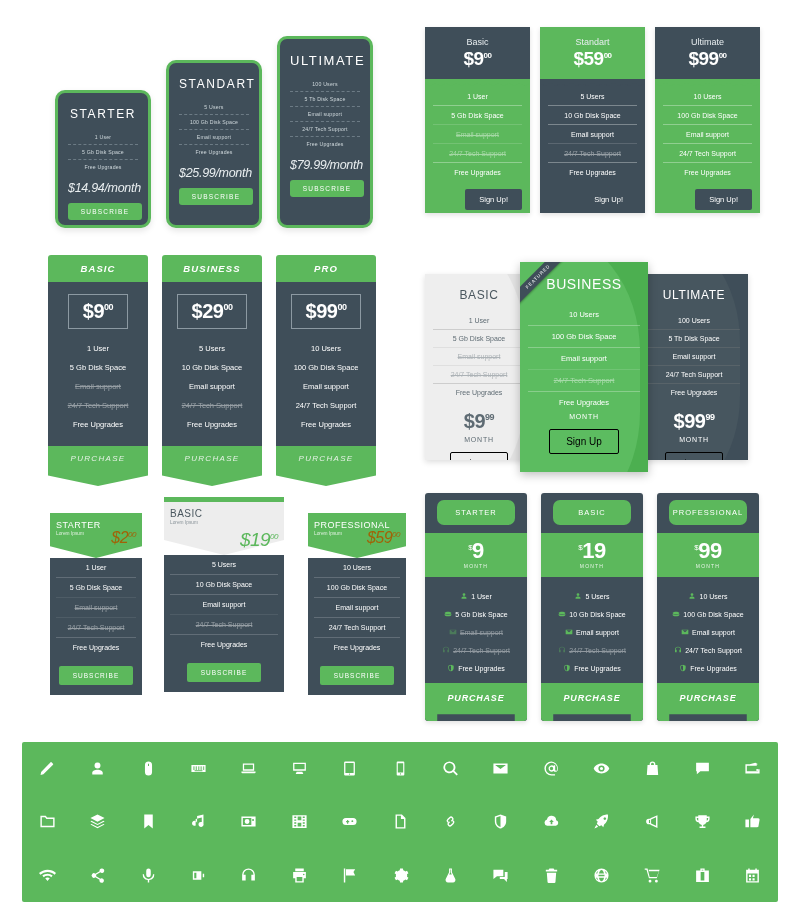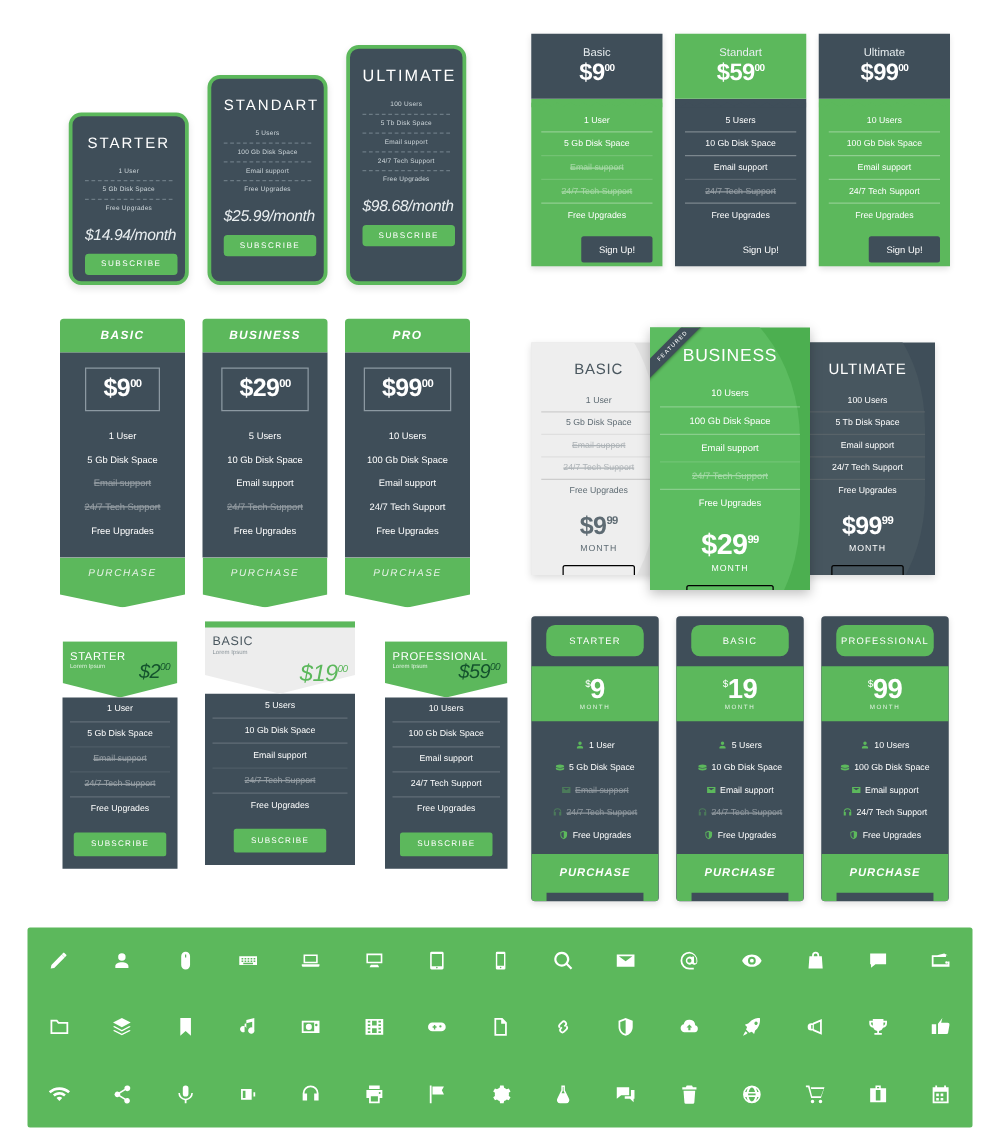--- a/index.html
+++ b/index.html
@@ -124,21 +124,21 @@
       clip-path: polygon(0 0, 100% 0, 100% 74%, 50% 100%, 0 74%); }
   .s5-card.c1 .s5-head { height:58px; }
   .s5-card.c1 .s5-head .bg { background:#ededed; }
   .s5-card.c1 .s5-topbar { position:absolute; left:0; right:0; top:0; height:5px; background:#5cb85c; z-index:3; }
   .s5-htxt { position:absolute; left:6px; top:7px; z-index:2; text-align:left; }
   .s5-card.c1 .s5-htxt { top:11px; }
   .s5-name { font-size:9px; letter-spacing:.5px; color:#fff; }
   .s5-sub { font-size:4.8px; color:rgba(255,255,255,.8); margin-top:1px; }
   .s5-card.c1 .s5-name { color:#4a575f; font-size:10px; }
   .s5-card.c1 .s5-sub { color:#8b959b; }
-  .s5-hprice { position:absolute; right:6px; top:16px; z-index:2; color:#14532d;
+  .s5-hprice { position:absolute; right:6px; top:16px; z-index:2; color:#a16207;
       font-size:16px; font-style:italic; font-weight:400; letter-spacing:-.5px; }
   .s5-card.c1 .s5-hprice { color:#5cb85c; font-size:19px; top:32px; }
   .s5-hprice sup { font-size:8px; top:-.65em; }
   .s5-body { background:#3f4e59; padding:0 6px 10px; text-align:center; }
   .s5-feat { color:#fff; font-size:7px; padding:6px 0; }
   .s5-feat + .s5-feat { border-top:1px solid rgba(255,255,255,.18); }
   .s5-btn { background:#5cb85c; border:none; color:#fff; border-radius:2px; font-family:inherit;
       font-size:6.5px; letter-spacing:1px; padding:6px 0; width:74px; margin:9px auto 0; display:block; }
 
   
@@ -195,21 +195,21 @@
         <div class="s1-price">$25.99/month</div>
         <button class="s1-btn">SUBSCRIBE</button>
       </div>
       <div class="s1-card c2">
         <div class="s1-title">ULTIMATE</div>
         <div class="s1-feat">100 Users</div>
         <div class="s1-feat">5 Tb Disk Space</div>
         <div class="s1-feat">Email support</div>
         <div class="s1-feat">24/7 Tech Support</div>
         <div class="s1-feat">Free Upgrades</div>
-        <div class="s1-price">$98.68/month</div>
+        <div class="s1-price">$79.99/month</div>
         <button class="s1-btn">SUBSCRIBE</button>
       </div>
     </div>
   <div class="s2" id="s2">
       <div class="s2-card c0 va">
         <div class="s2-head">
           <div class="s2-name">Basic</div>
           <div class="s2-price">$9<sup>00</sup></div>
           <div class="zz"><svg width="105" height="7" viewBox="0 0 105 7" preserveAspectRatio="none">
               <path d="M0 7 L0 3 L5.25 6 L10.5 3 L15.75 6 L21 3 L26.25 6 L31.5 3 L36.75 6 L42 3 L47.25 6 L52.5 3 L57.75 6 L63 3 L68.25 6 L73.5 3 L78.75 6 L84 3 L89.25 6 L94.5 3 L99.75 6 L105 3 L105 7 Z" fill="#5cb85c"></path>
@@ -290,21 +290,21 @@
           <div class="lbl">PURCHASE</div>
         </div>
       </div>
     </div>
   <div class="s4" id="s4">
       <div class="s4-card c0">
         <div class="s4-inner"><div class="s4-name">BASIC</div><div class="s4-feat">1 User</div><div class="s4-feat">5 Gb Disk Space</div><div class="s4-feat dis">Email support</div><div class="s4-feat dis">24/7 Tech Support</div><div class="s4-feat">Free Upgrades</div><div class="s4-price">$9<sup>99</sup></div><div class="s4-per">MONTH</div><button class="s4-btn">Sign Up</button></div>
       </div>
       <div class="s4-card c1">
         <div class="s4-ribbon">FEATURED</div>
-        <div class="s4-inner"><div class="s4-name">BUSINESS</div><div class="s4-feat">10 Users</div><div class="s4-feat">100 Gb Disk Space</div><div class="s4-feat">Email support</div><div class="s4-feat dis">24/7 Tech Support</div><div class="s4-feat">Free Upgrades</div><div class="s4-price">$29<sup>99</sup></div><div class="s4-per">MONTH</div><button class="s4-btn">Sign Up</button></div>
+        <div class="s4-inner"><div class="s4-name">BUSINESS</div><div class="s4-feat">10 Users</div><div class="s4-feat">100 Gb Disk Space</div><div class="s4-feat">Email support</div><div class="s4-feat dis">24/7 Tech Support</div><div class="s4-feat">Free Upgrades</div><div class="s4-per">MONTH</div><button class="s4-btn">Sign Up</button></div>
       </div>
       <div class="s4-card c2">
         <div class="s4-inner"><div class="s4-name">ULTIMATE</div><div class="s4-feat">100 Users</div><div class="s4-feat">5 Tb Disk Space</div><div class="s4-feat">Email support</div><div class="s4-feat">24/7 Tech Support</div><div class="s4-feat">Free Upgrades</div><div class="s4-price">$99<sup>99</sup></div><div class="s4-per">MONTH</div><button class="s4-btn">Sign Up</button></div>
       </div>
     </div>
   <div class="s5" id="s5">
       <div class="s5-card c0">
         <div class="s5-head">
           <div class="bg"></div>
           <div class="s5-htxt">

